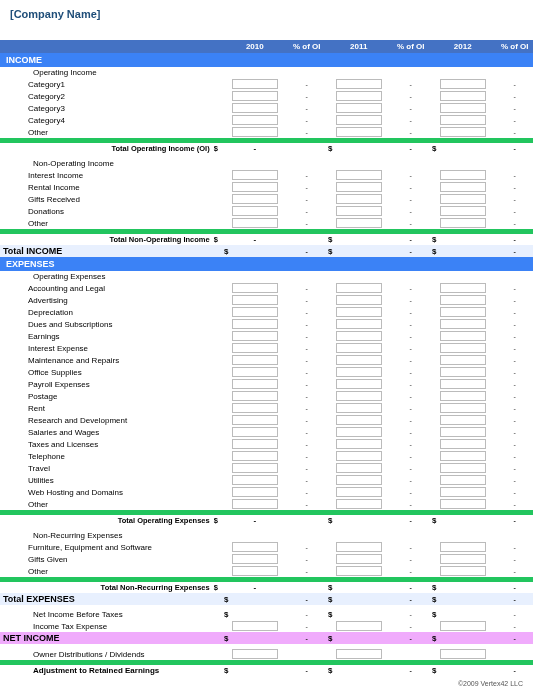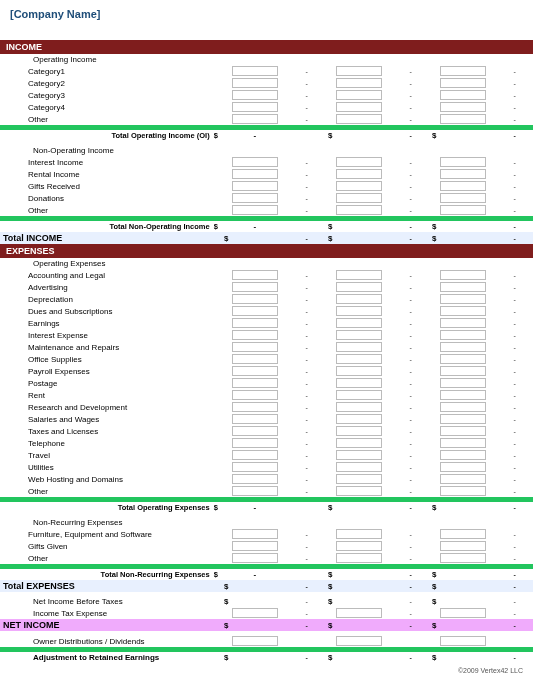--- a/index.html
+++ b/index.html
@@ -28,21 +28,21 @@
       font-weight: bold;
       color: #1f4e79;
       text-align: right;
     }
     .main-table {
       width: 100%;
       border-collapse: collapse;
       font-size: 8px;
     }
     .section-header {
-      background-color: #7f1d1d;
+      background-color: #3b82f6;
       color: #fff;
       font-weight: bold;
       font-size: 9px;
       padding: 2px 6px;
       margin-left: 11px;
     }
     .col-header {
       background-color: #4472c4;
       color: #fff;
       text-align: center;
@@ -114,20 +114,29 @@
 </head>
 <body>
 
 <div class="header">
   <div class="company-name">[Company Name]</div>
 </div>
 
 <table class="main-table">
 
   <tbody>
+      <tr class="col-header-row">
+    <td class="label-col" style="background:#4472c4;"></td>
+    <td class="col-header">2010</td>
+    <td class="col-header pct-cell">% of OI</td>
+    <td class="col-header">2011</td>
+    <td class="col-header pct-cell">% of OI</td>
+    <td class="col-header">2012</td>
+    <td class="col-header pct-cell">% of OI</td>
+  </tr>
 
   <tr>
     <td colspan="7" class="section-header">INCOME</td>
   </tr>
 
   <tr>
     <td class="label-col indent1">Operating Income</td>
     <td class="input-cell"></td>
         <td class="pct-cell"></td>
     <td class="input-cell"></td>

